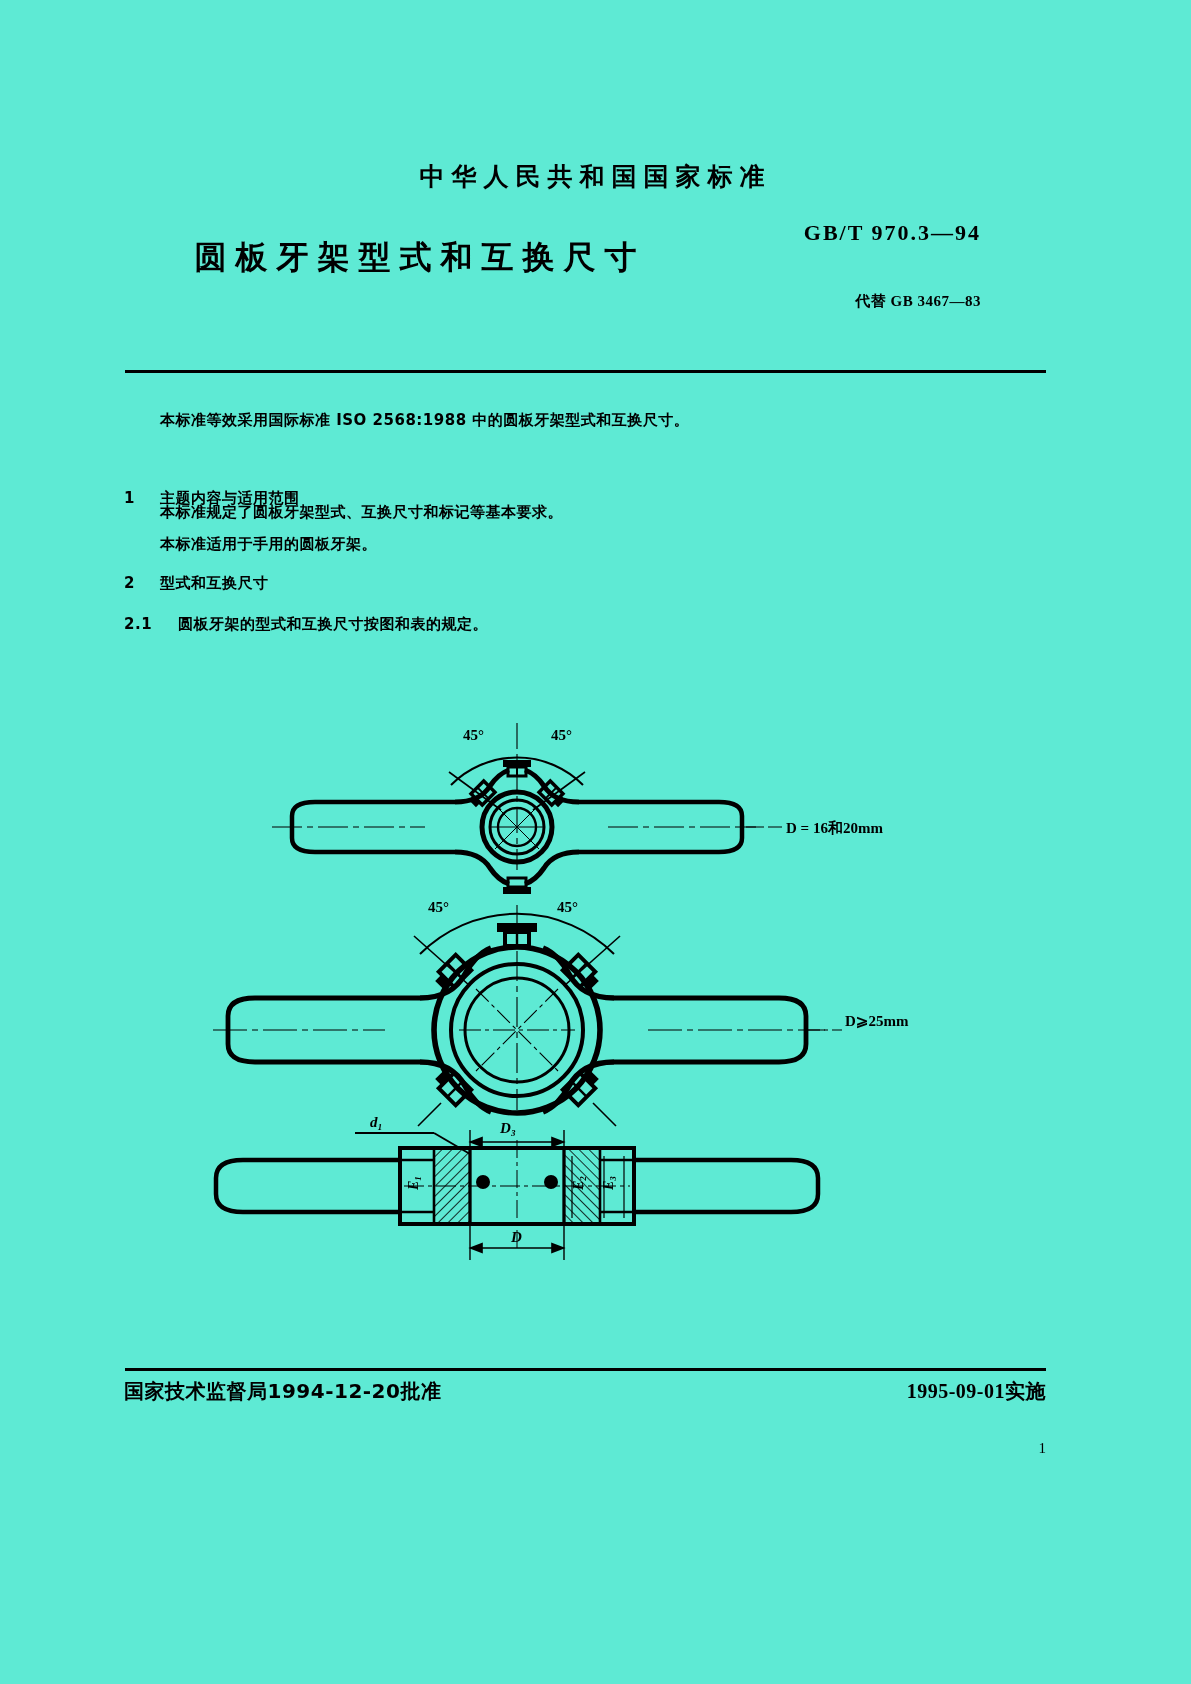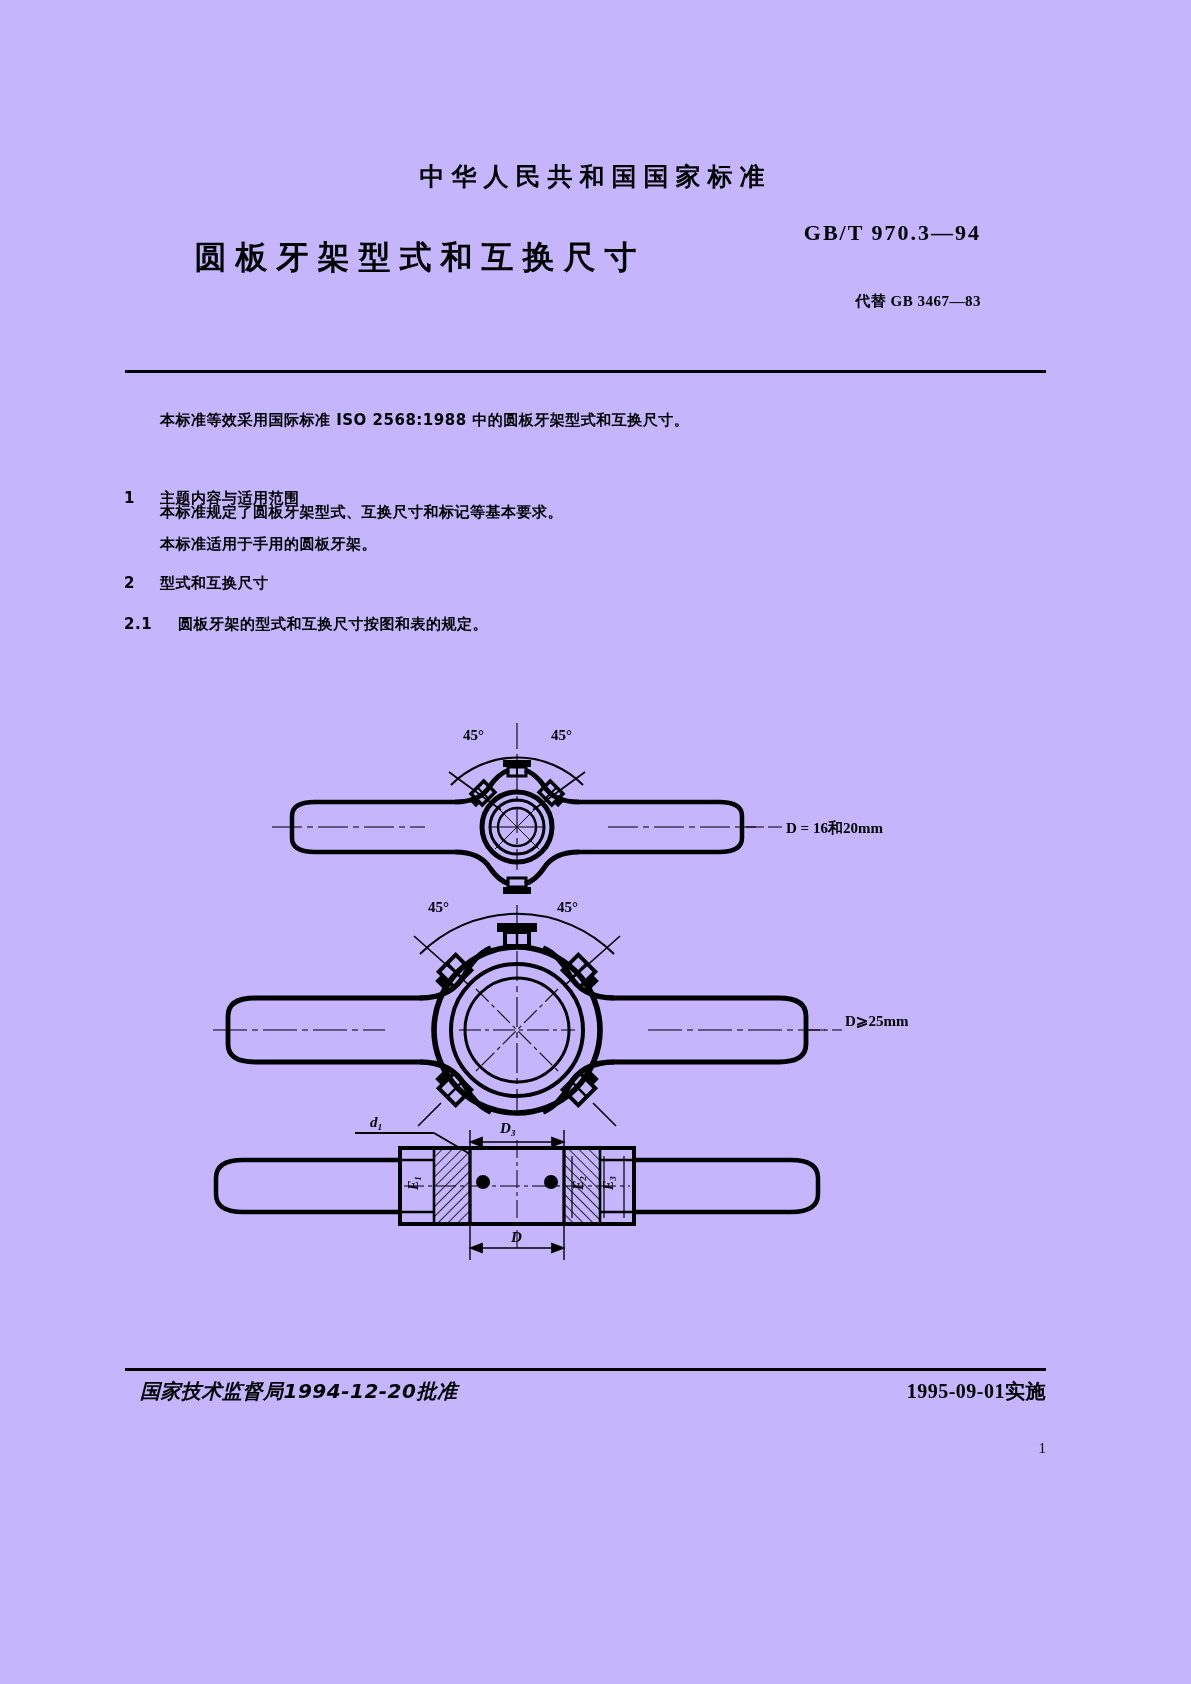--- a/index.html
+++ b/index.html
@@ -4,21 +4,21 @@
 <style>
   html, body {
     margin: 0;
     padding: 0;
     background: #ffffff;
   }
   .page {
     position: relative;
     width: 1191px;
     height: 1684px;
-    background: #c4b5fd;
+    background: #5eead4;
     font-family: "Liberation Sans", "DejaVu Sans", sans-serif;
     color: #000000;
     overflow: hidden;
   }
 
   
   .gb-header-cn {
     position: absolute;
     left: 0; right: 0;
     top: 160px;
@@ -123,28 +123,27 @@
   .rule-bottom {
     position: absolute;
     left: 125px;
     right: 145px;
     top: 1368px;
     height: 3px;
     background: #000;
   }
   .footer-left {
     position: absolute;
-    left: 140px;
+    left: 124px;
     top: 1378px;
     font-size: 20px;
     font-weight: bold;
     letter-spacing: 0.5px;
     white-space: nowrap;
     font-family: "DejaVu Sans", "Liberation Sans", sans-serif;
-    font-style: italic;
   }
   .footer-right {
     position: absolute;
     right: 145px;
     top: 1378px;
     font-size: 20px;
     font-weight: bold;
     letter-spacing: 0.5px;
     white-space: nowrap;
     font-family: Liberation Serif, serif;

